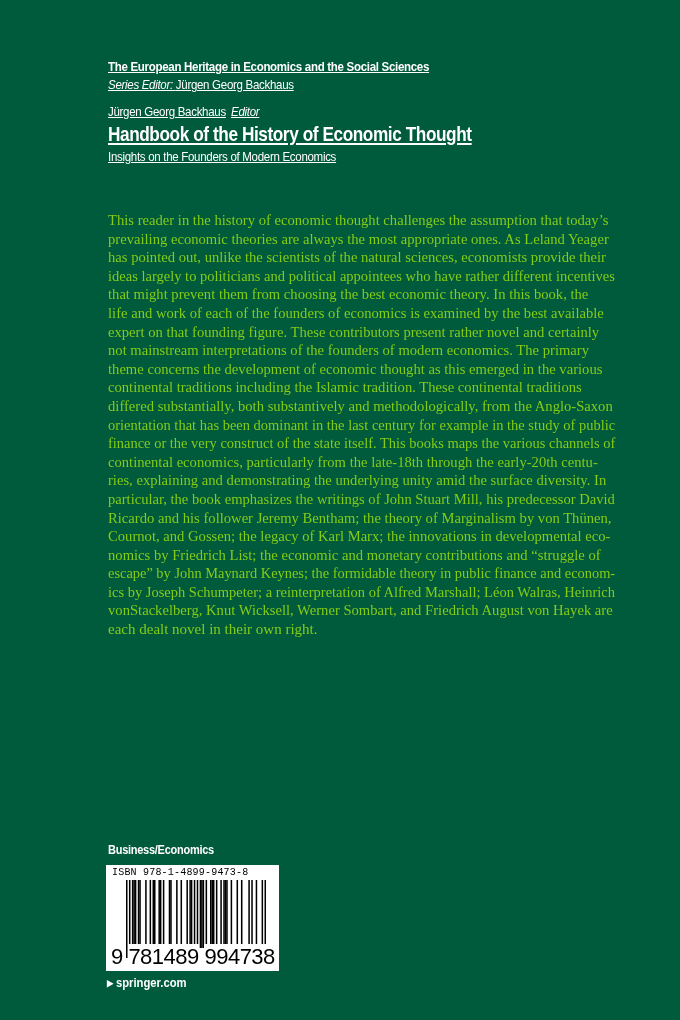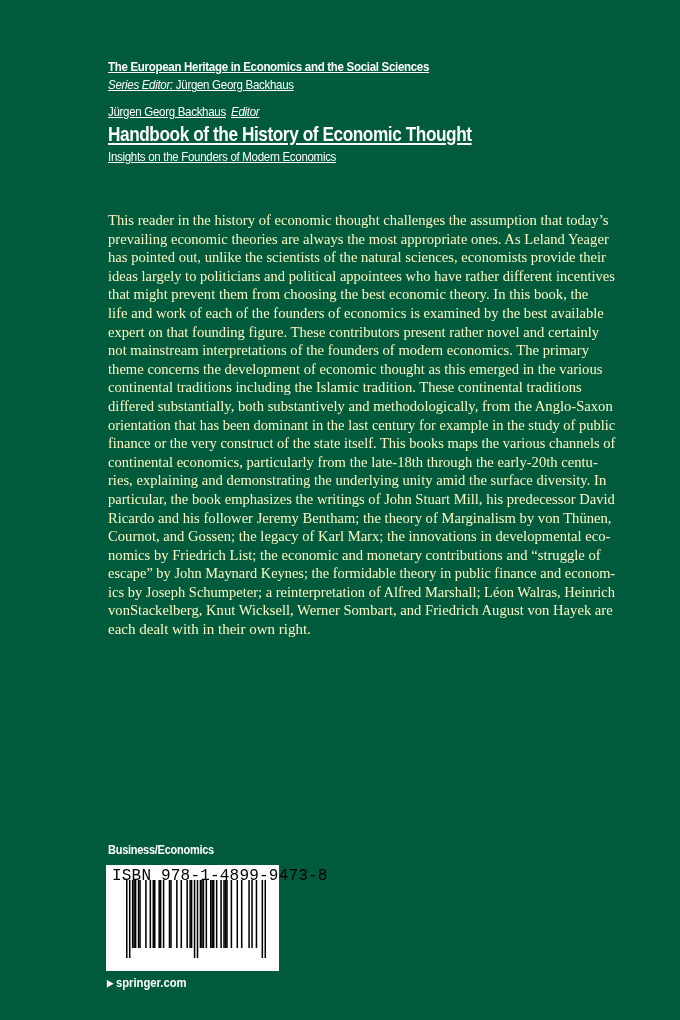--- a/index.html
+++ b/index.html
@@ -39,36 +39,36 @@
   }
   .book-subtitle {
     font-family: "Liberation Sans", sans-serif;
     font-size: 13.4px; letter-spacing: -0.35px; line-height: 17px;
     white-space: nowrap; transform: scaleX(0.86); transform-origin: left top;
     margin-top: 2px;
   }
   .blurb {
     position: absolute; left: 108px; top: 211px; width: 520px;
     font-family: "Liberation Serif", serif;
-    font-size: 15px; line-height: 18.6px; color: #fef9c3;
+    font-size: 15px; line-height: 18.6px; color: #84cc16;
   }
   .blurb .ln { display: block; white-space: nowrap; transform-origin: left top; }
   .category {
     position: absolute; left: 108px; top: 843px;
     font-family: "Liberation Sans", sans-serif;
     font-size: 12.5px; font-weight: bold; letter-spacing: -0.3px;
     transform: scaleX(0.88); transform-origin: left top; white-space: nowrap;
   }
   .barcode-box {
     position: absolute; left: 106px; top: 865px; width: 173px; height: 106px;
     background: #ffffff; color: #000;
   }
   .isbn-text {
     position: absolute; left: 6px; top: 2px;
-    font-family: "Liberation Mono", monospace; font-size: 16px; letter-spacing: 0.2px;
+    font-family: "Liberation Mono", monospace; font-size: 10px; letter-spacing: 0.2px;
     white-space: nowrap;
   }
   .bars { position: absolute; left: 20px; top: 15px; width: 140px; height: 78px; }
   .ean-text {
     position: absolute; left: 5px; top: 80px;
     font-family: "Liberation Sans", sans-serif; font-size: 22px; line-height: 24px;
     white-space: nowrap; letter-spacing: -0.5px;
   }
   .ean-text span { background: #fff; }
   .website {
@@ -110,21 +110,21 @@
   <span class="ln" style="transform: scaleX(0.963878);">finance or the very construct of the state itself. This books maps the various channels of</span>
   <span class="ln" style="transform: scaleX(0.975);">continental economics, particularly from the late-18th through the early-20th centu-</span>
   <span class="ln" style="transform: scaleX(0.975);">ries, explaining and demonstrating the underlying unity amid the surface diversity. In</span>
   <span class="ln" style="transform: scaleX(0.971264);">particular, the book emphasizes the writings of John Stuart Mill, his predecessor David</span>
   <span class="ln" style="transform: scaleX(0.975);">Ricardo and his follower Jeremy Bentham; the theory of Marginalism by von Thünen,</span>
   <span class="ln" style="transform: scaleX(0.975);">Cournot, and Gossen; the legacy of Karl Marx; the innovations in developmental eco-</span>
   <span class="ln" style="transform: scaleX(0.975);">nomics by Friedrich List; the economic and monetary contributions and “struggle of</span>
   <span class="ln" style="transform: scaleX(0.960227);">escape” by John Maynard Keynes; the formidable theory in public finance and econom-</span>
   <span class="ln" style="transform: scaleX(0.965714);">ics by Joseph Schumpeter; a reinterpretation of Alfred Marshall; Léon Walras, Heinrich</span>
   <span class="ln" style="transform: scaleX(0.975);">vonStackelberg, Knut Wicksell, Werner Sombart, and Friedrich August von Hayek are</span>
-  <span class="ln">each dealt with in their own right.</span>
+  <span class="ln">each dealt novel in their own right.</span>
 </div>
 
 <div class="category">Business/Economics</div>
 
 <div class="barcode-box">
   <div class="isbn-text">ISBN 978-1-4899-9473-8</div>
   <svg class="bars" viewBox="0 0 140 78" preserveAspectRatio="none">
     <g fill="#000" id="bargroup">
         <rect x="0.000" y="0" width="1.524" height="78"></rect>
         <rect x="2.947" y="0" width="1.524" height="78"></rect>
@@ -164,17 +164,22 @@
         <rect x="104.632" y="0" width="1.524" height="68"></rect>
         <rect x="110.526" y="0" width="1.524" height="68"></rect>
         <rect x="114.947" y="0" width="1.524" height="68"></rect>
         <rect x="122.316" y="0" width="1.524" height="68"></rect>
         <rect x="125.263" y="0" width="1.524" height="68"></rect>
         <rect x="129.684" y="0" width="1.524" height="68"></rect>
         <rect x="135.579" y="0" width="1.524" height="78"></rect>
         <rect x="138.526" y="0" width="1.524" height="78"></rect>
       </g>
   </svg>
+  <div class="ean-text">
+    <span>9</span>
+    <span>781489</span>
+    <span>994738</span>
+  </div>
 </div>
 
 <div class="website">
   <span class="arrow">▶</span><span>springer.com</span>
 </div>
 
 </body></html>

